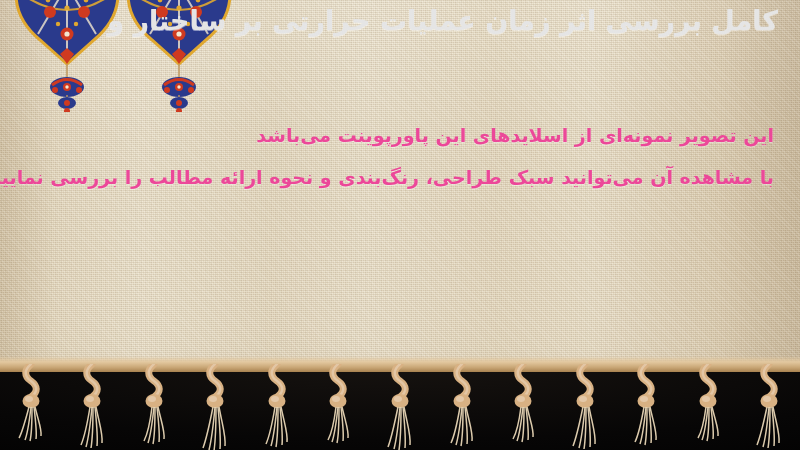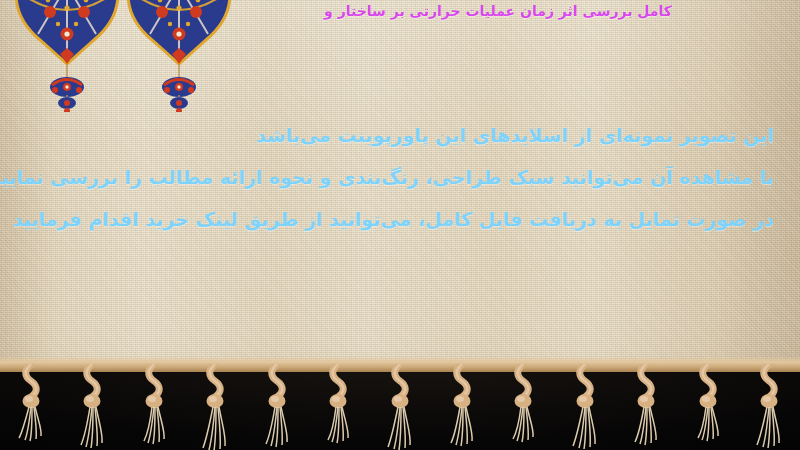--- a/index.html
+++ b/index.html
@@ -71,36 +71,36 @@
   .motif.m1{left:8px;}
   .motif.m2{left:120px;}
 
   
   .title{
     position:absolute;
     top:2px;
     right:22px;
     width:560px;
     text-align:center;
-    color:#d946ef;
-    font-size:14px;
+    color:#e5e5e5;
+    font-size:27px;
     line-height:1.42;
     font-weight:600;
     letter-spacing:0px;
     text-shadow:0 1px 0 rgba(255,255,255,.45);
   }
   .title .tl{display:block;white-space:nowrap;}
 
   .body-text{
     position:absolute;
     top:114px;
     right:26px;
     width:748px;
     text-align:right;
-    color:#7dd3fc;
+    color:#ec4899;
     font-size:19px;
     line-height:42px;
     font-weight:600;
     text-shadow:0 1px 0 rgba(255,255,255,.40);
   }
   .body-text .bl{display:block;white-space:nowrap;}
 
   
   .blackband{
     position:absolute;left:0;right:0;bottom:0;height:86px;
@@ -270,21 +270,20 @@
     </svg>
   </div>
 
   <div class="title">
     <span class="tl">کامل بررسی اثر زمان عملیات حرارتی بر ساختار و</span>
   </div>
 
   <div class="body-text">
     <span class="bl">این تصویر نمونه‌ای از اسلایدهای این پاورپوینت می‌باشد</span>
     <span class="bl">با مشاهده آن می‌توانید سبک طراحی، رنگ‌بندی و نحوه ارائه مطالب را بررسی نمایید</span>
-    <span class="bl">در صورت تمایل به دریافت فایل کامل، می‌توانید از طریق لینک خرید اقدام فرمایید</span>
   </div>
 
   <div class="blackband"></div>
 
   <div class="fringe-rail"></div>
 
   <div id="fringe-layer">
       <div class="tassel" style="left: 13.7692px;"><svg width="34" height="86" viewBox="0 0 34 86">
           <path d="M17 0 C10 6 10 12 17 17 C24 22 24 28 17 33" fill="none" stroke="#d8b183" stroke-width="7" stroke-linecap="round"></path>
           <path d="M17 0 C10 6 10 12 17 17 C24 22 24 28 17 33" fill="none" stroke="rgba(255,255,255,.28)" stroke-width="2.4" stroke-linecap="round"></path>

